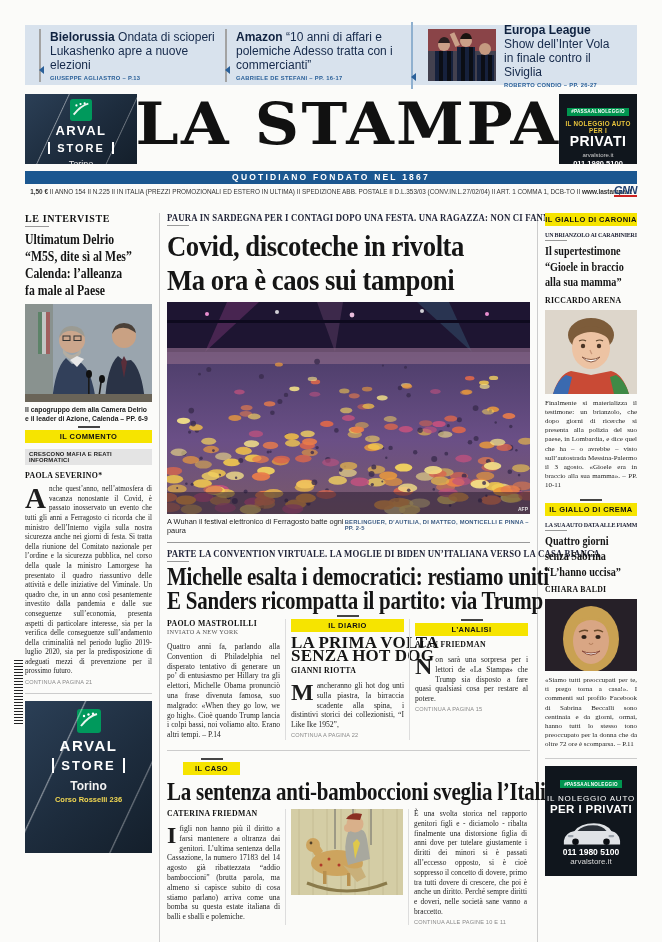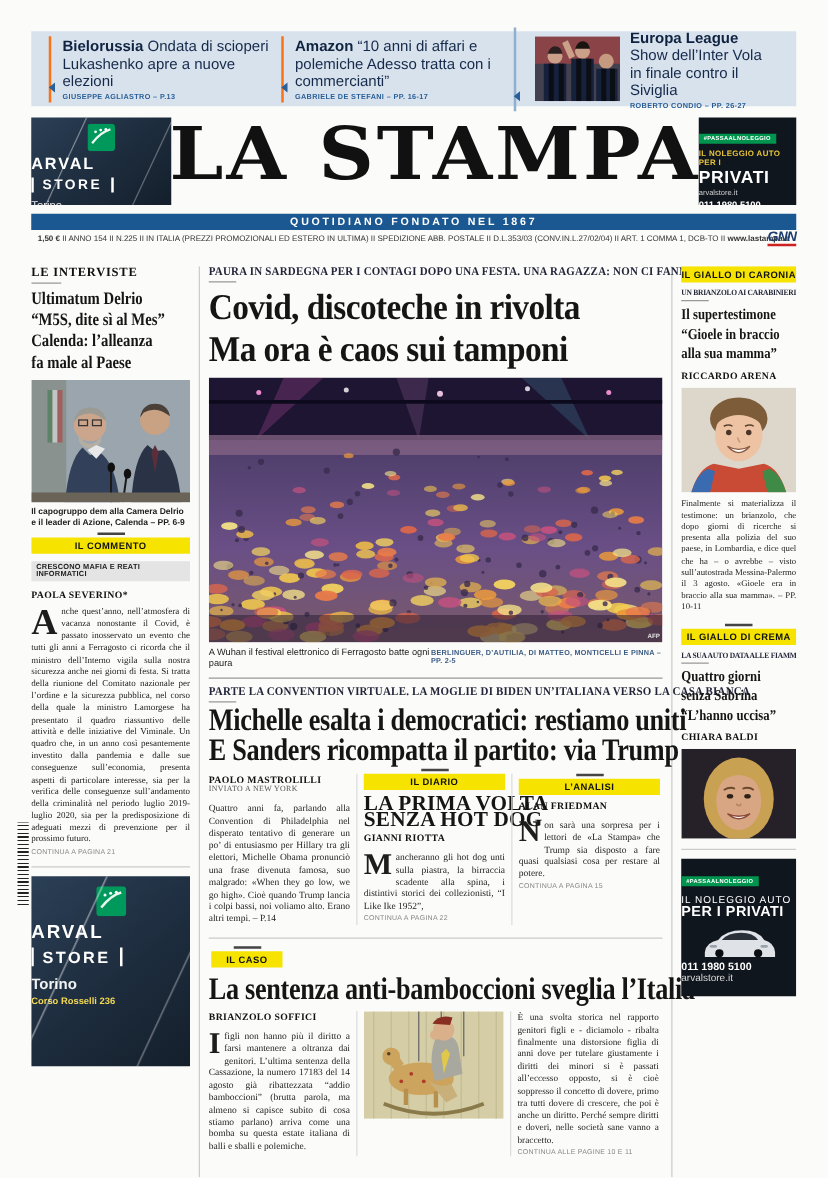--- a/index.html
+++ b/index.html
@@ -3,34 +3,34 @@
 <meta charset="utf-8">
 <style>
 *{margin:0;padding:0;box-sizing:border-box}
 html,body{width:662px;height:942px;overflow:hidden;background:#fbfbf9}
 body{font-family:"Liberation Sans",sans-serif;color:#1d1d1d;position:relative}
 .content{position:absolute;left:25px;top:25px;width:612px}
 .nw{white-space:nowrap;display:block;transform-origin:0 50%}
 .sx80{transform:scaleX(.80)}.sx84{transform:scaleX(.84)}.sx85{transform:scaleX(.85)}.sx92{transform:scaleX(.92)}
 
 .strip{height:60px;background:#d8e2ed;display:flex;align-items:center;padding:0 14px}
-.teaser{border-left:2px solid #f97316;padding:1px 6px 1px 9px;position:relative}
+.teaser{border-left:2px solid #a3a3a3;padding:1px 6px 1px 9px;position:relative}
 .teaser::before{content:"";position:absolute;left:-6px;bottom:8px;border:4px solid transparent;border-right:5px solid #2a6099}
 .t1{width:186px}.t2{width:186px}.t3{flex:1;display:flex;align-items:center;border-left:2px solid #8fb0cf}
 .t-text{font-size:12px;line-height:14px;color:#15294a;font-family:"Liberation Sans",sans-serif}
 .t-text b{color:#0f2240}
 .t-byline{font-size:5.8px;font-weight:bold;color:#2a6099;letter-spacing:.3px;margin-top:3px}
 .t-photo{width:68px;height:52px;margin:0 8px 0 6px;flex:none;overflow:hidden}
 
 .mastrow{margin-top:9px;display:flex;height:70px}
 .mast-center{flex:1;padding-top:2px}
 .paper-title{font-family:"DejaVu Serif","Liberation Serif",serif;font-weight:bold;font-size:52px;line-height:50px;text-align:center;letter-spacing:2px;color:#111;transform:scale(1.18,1.12);transform-origin:center top}
 .mast-date{margin-top:6px;text-align:center;font:bold 8.5px "Liberation Serif",serif;letter-spacing:1.6px;color:#222}
 .mast-date::before{content:"";display:block;width:34px;border-top:1px solid #777;margin:0 auto 3px}
-.ad{position:relative;overflow:hidden;color:#fff;}
+.ad{position:relative;overflow:hidden;color:#fff;text-align:center}
 .ad-navy{background:linear-gradient(140deg,#2b3f56 0%,#1d2c3d 55%,#141f2b 100%)}
 .ad-navy::before{content:"";position:absolute;inset:0;background:linear-gradient(115deg,transparent 30%,rgba(255,255,255,.45) 30.6%,transparent 31.4%),linear-gradient(115deg,transparent 78%,rgba(255,255,255,.35) 78.6%,transparent 79.4%)}
 .ad-black{background:#10161d}
 .ad-tl{width:112px;padding-top:5px}
 .ad-tr{width:78px;padding-top:5px}
 .ad-logo{margin:0 auto}
 .ad-brand{font-weight:bold;font-size:13px;letter-spacing:1.5px;margin-top:2px}
 .ad-store{display:inline-block;border-left:2px solid #fff;border-right:2px solid #fff;padding:0 7px;font-weight:bold;font-size:11px;letter-spacing:2px;margin-top:2px}
 .ad-city{font-size:9px;margin-top:3px;color:#e9e9e9}
 .ad-city-lg{font-size:12px;margin-top:5px;color:#f2f2f2;font-weight:bold}
@@ -550,27 +550,27 @@
         <div class="subcol">
           <div class="badge" style="margin-top:4px">L’ANALISI</div>
           <p class="byline" style="margin-top:4px">ALAN FRIEDMAN</p>
           <p class="body-txt" style="margin-top:6px"><span class="drop">N</span><span>on sarà una sorpresa per i lettori de «La Stampa» che Trump sia disposto a fare quasi qualsiasi cosa per restare al potere.</span></p>
           <p class="continua">CONTINUA A PAGINA 15</p>
         </div>
       </div>
 
       <div class="rule-lt" style="margin-top:10px"></div>
       <div style="margin-top:6px">
-        <div class="badge inline" style="margin-top:4px;margin-left:2px">IL CASO</div>
+        <div class="badge inline" style="margin-top:4px;margin-left:16px">IL CASO</div>
         <h2 class="headline h-conv" style="margin-top:5px">
             <span class="nw sx84">La sentenza anti-bamboccioni sveglia l’Italia</span>
           </h2>
         <div class="threecol" style="margin-top:5px">
           <div class="subcol">
-            <p class="byline">BRIANZOLO SOFFICI</p>
+            <p class="byline">CATERINA FRIEDMAN</p>
             <p class="body-txt" style="margin-top:6px"><span class="drop">I</span><span>figli non hanno più il diritto a farsi mantenere a oltranza dai genitori. L’ultima sentenza della Cassazione, la numero 17183 del 14 agosto già ribattezzata “addio bamboccioni” (brutta parola, ma almeno si capisce subito di cosa stiamo parlano) arriva come una bomba su questa estate italiana di balli e sballi e polemiche.</span></p>
           </div>
           <div class="svd"></div>
           <div class="illus-col">
             <svg viewBox="0 0 112 86" width="112" height="86" preserveAspectRatio="none">
               <rect width="112" height="86" fill="#d4cda5"></rect>
               <g stroke="#beb68c" stroke-width="1" opacity="0.7">
                 <line x1="8" y1="0" x2="8" y2="86"></line>
                   <line x1="22" y1="0" x2="22" y2="86"></line>
                   <line x1="36" y1="0" x2="36" y2="86"></line>
@@ -660,20 +660,21 @@
           <ellipse cx="46" cy="42" rx="18" ry="23" fill="#d9a684"></ellipse>
           <path d="M28 30 q18-18 36 0 q-6-12-18-12 q-12 0-18 12z" fill="#c9a152"></path>
           <ellipse cx="39" cy="38" rx="2.6" ry="1.9" fill="#2e2218"></ellipse>
             <ellipse cx="53" cy="38" rx="2.6" ry="1.9" fill="#2e2218"></ellipse>
           <path d="M34 33 q5-3 9-1" stroke="#6a4a2a" stroke-width="1.4" fill="none"></path>
             <path d="M49 32 q5-2 9 1" stroke="#6a4a2a" stroke-width="1.4" fill="none"></path>
           <path d="M44 44 q2 3 4 0" stroke="#b5805e" stroke-width="1.2" fill="none"></path>
           <path d="M37 52 q9 8 18 0 q-9 4-18 0z" fill="#fff" stroke="#8a4a3a" stroke-width="1"></path>
         </svg>
       </div>
+      <p class="body-txt body-xs" style="margin-top:5px">«Siamo tutti preoccupati per te, ti prego torna a casa!». I commenti sul profilo Facebook di Sabrina Beccalli sono centinaia e da giorni, ormai, hanno tutti lo stesso tono preoccupato per la donna che da oltre 72 ore è scomparsa. – P.11</p>
 
       <div class="rule-lt"></div>
       <div class="ad ad-black ad-br">
         <span class="hash">#PASSAALNOLEGGIO</span>
         <div class="nol1b">IL NOLEGGIO AUTO</div>
         <div class="nol2b">PER I PRIVATI</div>
         <svg width="62" height="26" viewBox="0 0 64 26" style="margin:4px auto 0">
           <path d="M4 22 q1-8 11-10 q6-8 20-8 q13 0 18 8 q8 2 9 10 l0 4 -58 0 z" fill="#dfe2e6"></path>
           <path d="M18 12 q5-6 16-6 q10 0 14 6 z" fill="#2a3038"></path>
           <circle cx="16" cy="23" r="3.4" fill="#0a0d12"></circle>

